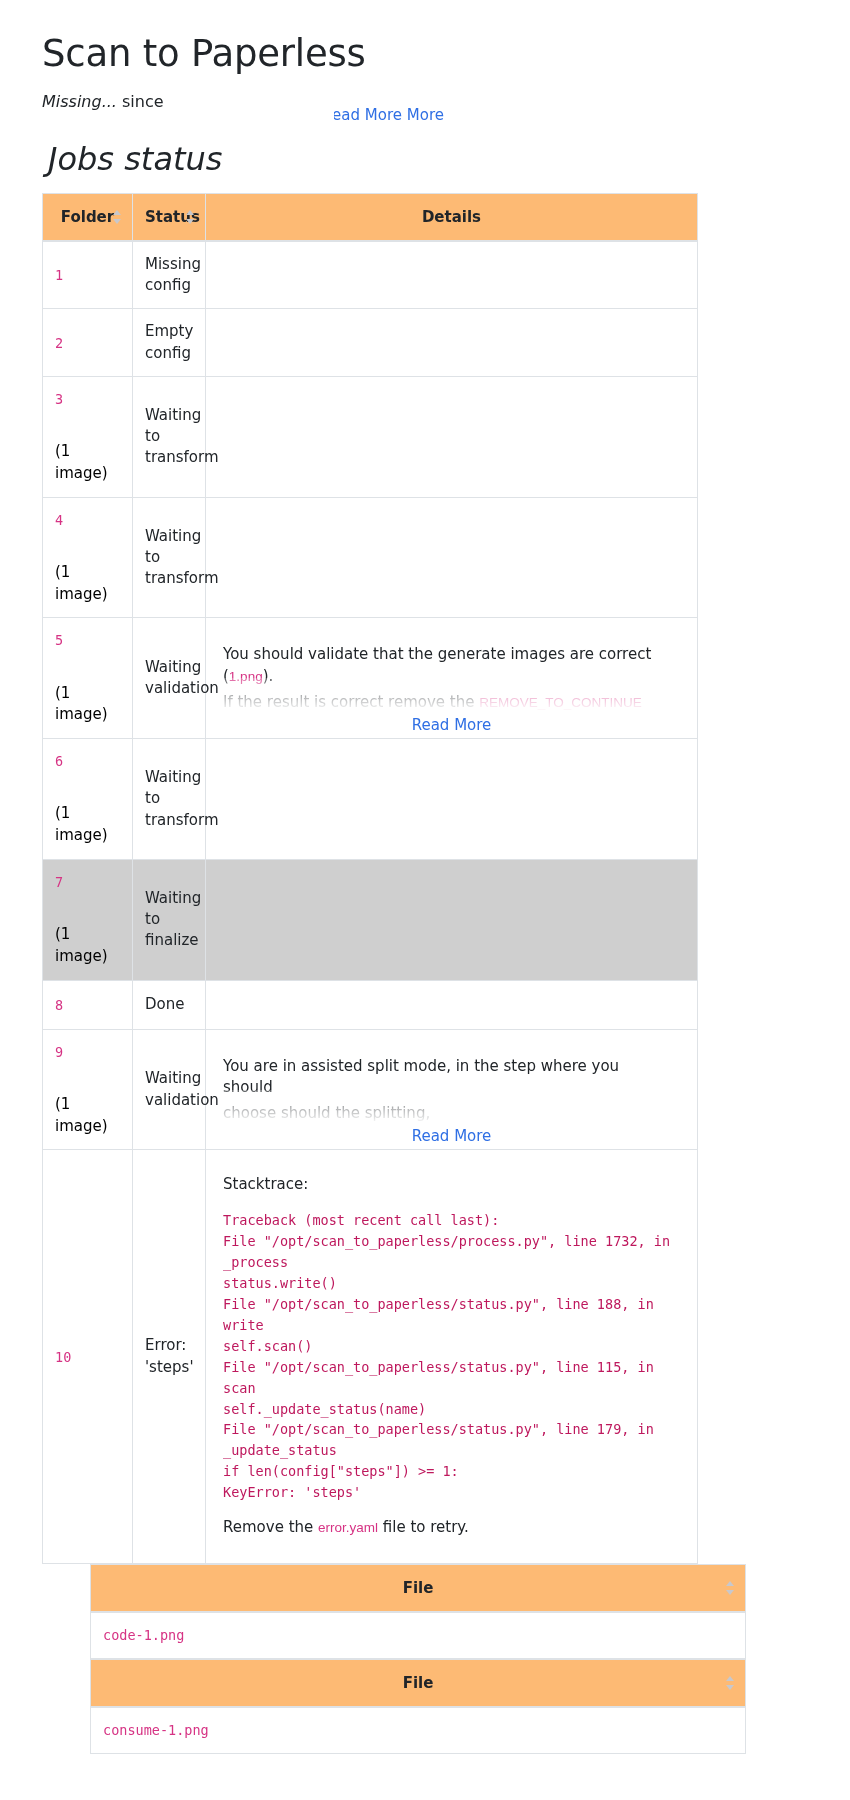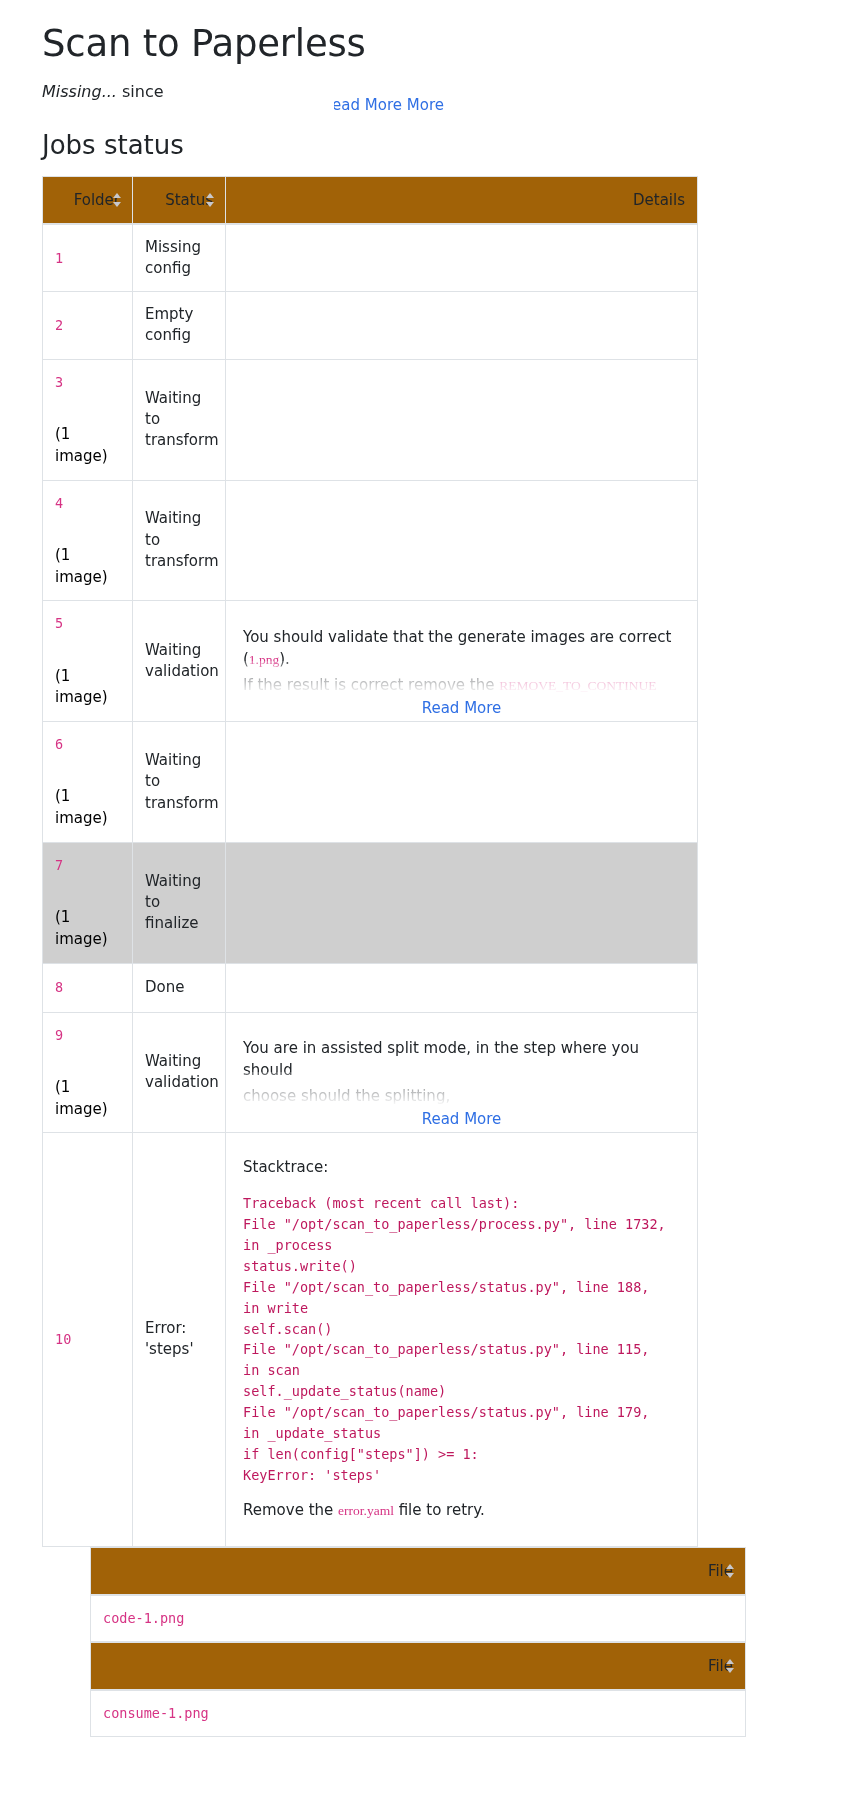--- a/index.html
+++ b/index.html
@@ -11,21 +11,21 @@
     color: #212529;
     font-size: 16px;
     -webkit-font-smoothing: antialiased;
   }
   .page { padding: 22px 40px 0 42px; width: 850px; }
 
   h1.app-title {
     font-size: 37px;
     font-weight: 400;
     line-height: 1.2;
-    margin: 0 0 14px 0;
+    margin: 10px 0 14px 0;
     letter-spacing: -0.2px;
     color: #212529;
   }
   .status-line {
     font-size: 16px;
     line-height: 1.5;
     margin: 0 0 6px 0;
     color: #212529;
     position: relative;
     height: 22px;
@@ -44,45 +44,46 @@
     display: inline-block;
     overflow: hidden;
     width: 68px;
     direction: rtl;
     text-align: left;
     vertical-align: bottom;
   }
   .status-readmore .clip span { direction: ltr; unicode-bidi: bidi-override; }
 
   h2.section-title {
-    font-size: 26px;
+    font-size: 32px;
     font-weight: 400;
     line-height: 1.2;
-    margin: 28px 0 14px 0;
-    color: #212529;
+    margin: 28px 0 14px 6px;
+    color: #212529;
+    font-style: italic;
   }
 
   table.tbl {
     width: 656px;
     border-collapse: collapse;
     border: 1px solid #dee2e6;
     background: #fff;
     table-layout: fixed;
   }
   table.tbl th {
     font-size: 15px;
-    font-weight: normal;
-    text-align: right;
+    font-weight: bold;
+    text-align: center;
     padding: 14px 12px;
     border-bottom: 2px solid #dee2e6;
     border-right: 1px solid #dee2e6;
     vertical-align: middle;
     position: relative;
     color: #212529;
-    background: #a16207;
+    background: #fdba74;
   }
   table.tbl th:last-child { border-right: none; }
   table.tbl td {
     font-size: 15px;
     padding: 12px 12px;
     border-top: 1px solid #dee2e6;
     border-right: 1px solid #dee2e6;
     vertical-align: middle;
     line-height: 1.42;
     color: #212529;
@@ -102,40 +103,40 @@
   .sorter .up, .sorter .dn {
     position: absolute; left: 0;
     width: 0; height: 0;
     border-left: 4.5px solid transparent;
     border-right: 4.5px solid transparent;
   }
   .sorter .up { top: 1px; border-bottom: 5px solid #c8c8cc; }
   .sorter .dn { bottom: 1px; border-top: 5px solid #c8c8cc; }
 
   .jobs-col-folder { width: 90px; }
-  .jobs-col-status { width: 93px; }
+  .jobs-col-status { width: 73px; }
 
   .folder-link {
     color: #d63384;
     font-family: "DejaVu Sans Mono", "Liberation Mono", monospace;
     font-size: 13.5px;
     text-decoration: none;
     display: block;
     line-height: 1.5;
   }
   .folder-count {
     color: #000000;
     font-size: 15px;
     display: block;
     line-height: 1.45;
     margin-top: 32px;
   }
 
   code, .code {
-    font-family: Liberation Serif, serif;
+    font-family: Liberation Sans, sans-serif;
     font-size: 13.5px;
     color: #d63384;
     word-wrap: break-word;
   }
 
   .details-cell { position: relative; padding: 0; vertical-align: top; }
   .details-inner { padding: 12px 12px 12px 5px; }
 
   .truncwrap {
     position: relative;

